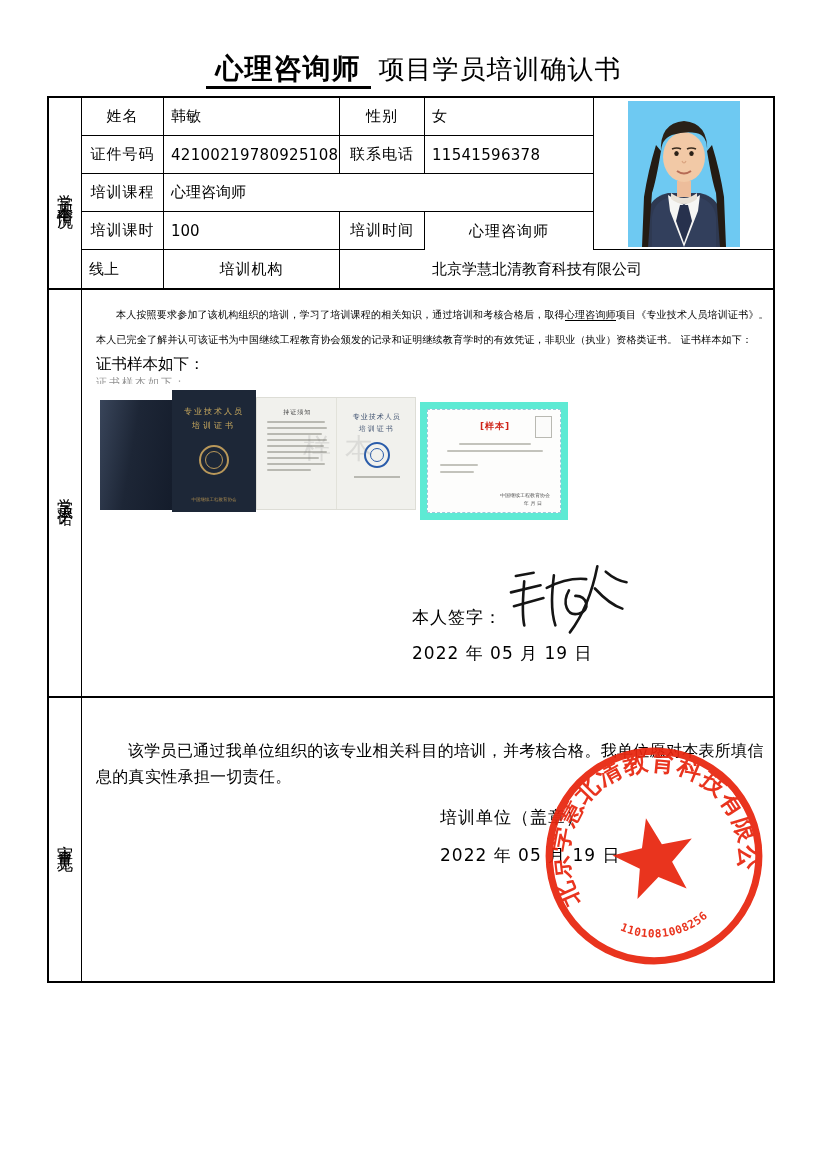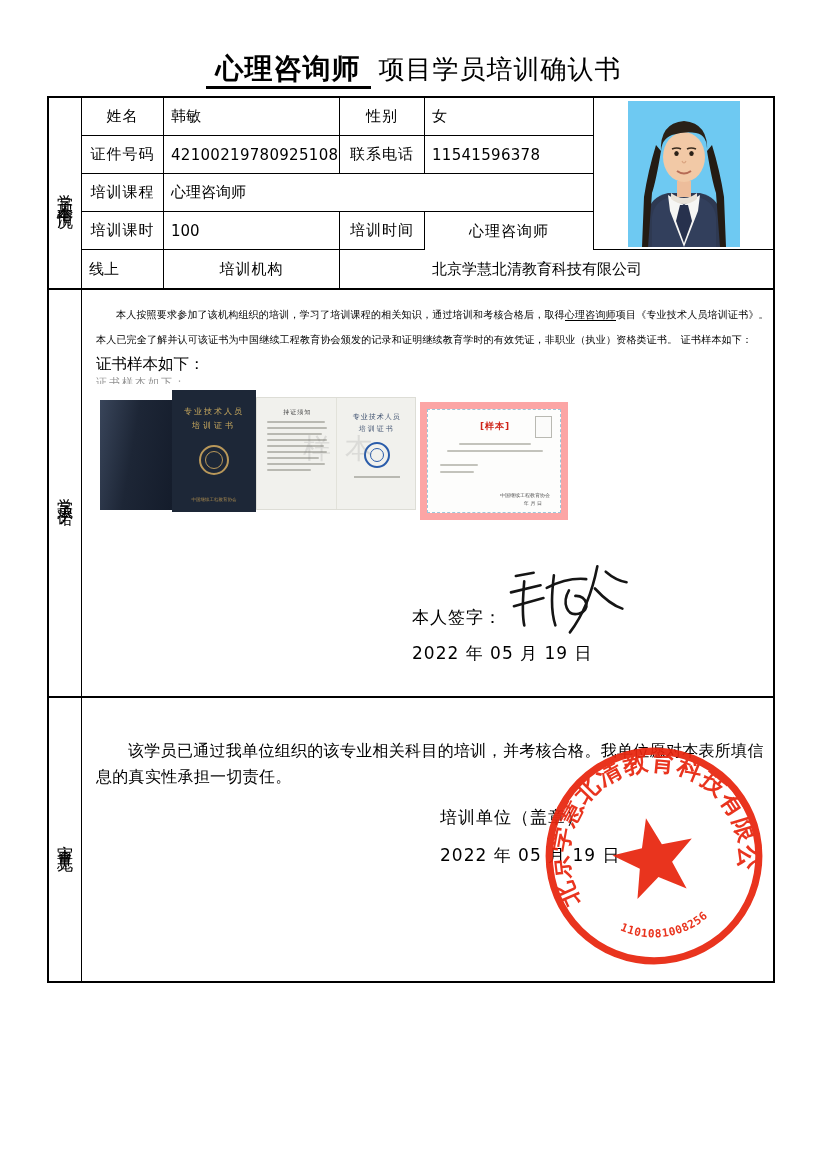--- a/index.html
+++ b/index.html
@@ -51,21 +51,21 @@
   .p3half { flex:1; padding:10px 8px 6px 10px; position:relative; }
   .p3half.rt { border-left:1px solid #e2e2da; display:flex; flex-direction:column; align-items:center; padding-top:14px; }
   .notice-t { font-size:6px; color:#444; text-align:center; letter-spacing:1px; white-space:nowrap; }
   .tline { height:2px; background:#b9b9b2; margin-top:4px; border-radius:1px; }
   .blue1 { font-size:7px; color:#3c4f6e; letter-spacing:1px; white-space:nowrap; }
   .blue2 { font-size:7px; color:#3c4f6e; letter-spacing:2px; margin-top:2px; white-space:nowrap; }
   .seal-blue { width:26px; height:26px; border:2px solid #2a5caa; border-radius:50%; margin-top:8px; display:flex; align-items:center; justify-content:center; }
   .seal-blue-inner { width:14px; height:14px; border:1px solid #2a5caa; border-radius:50%; }
   .p3foot { height:2px; width:46px; background:#b9b9b2; margin-top:8px; }
   .wmark { position:absolute; left:46px; top:32px; font-size:28px; color:rgba(120,120,120,.18); letter-spacing:14px; white-space:nowrap; pointer-events:none; }
-  .p4 { width:148px; height:118px; margin-left:4px; margin-top:21px; background:#fca5a5; padding:7px; }
+  .p4 { width:148px; height:118px; margin-left:4px; margin-top:21px; background:#5eead4; padding:7px; }
   .p4in { width:100%; height:100%; background:#fdfdfc; border:1px dashed #9cc6da; position:relative; padding:8px 8px 6px 10px; }
   .sample-tag { color:#cf2418; font-size:9px; font-weight:700; text-align:center; margin-top:2px; letter-spacing:1px; }
   .p4photo { position:absolute; right:8px; top:6px; width:17px; height:22px; border:1px solid #b9b9b2; background:#fbfbfa; }
   .p4line { height:2px; background:#c3c3bc; border-radius:1px; }
   .p4org { position:absolute; right:10px; bottom:14px; font-size:5px; color:#555; white-space:nowrap; }
   .p4date { position:absolute; right:18px; bottom:6px; font-size:5px; color:#555; white-space:nowrap; }
 
   .sign-block { position:absolute; left:330px; top:316px; }
   .sign-label { font-size:17px; letter-spacing:1px; }
   .sign-date { font-size:17px; margin-top:13px; letter-spacing:1px; }

